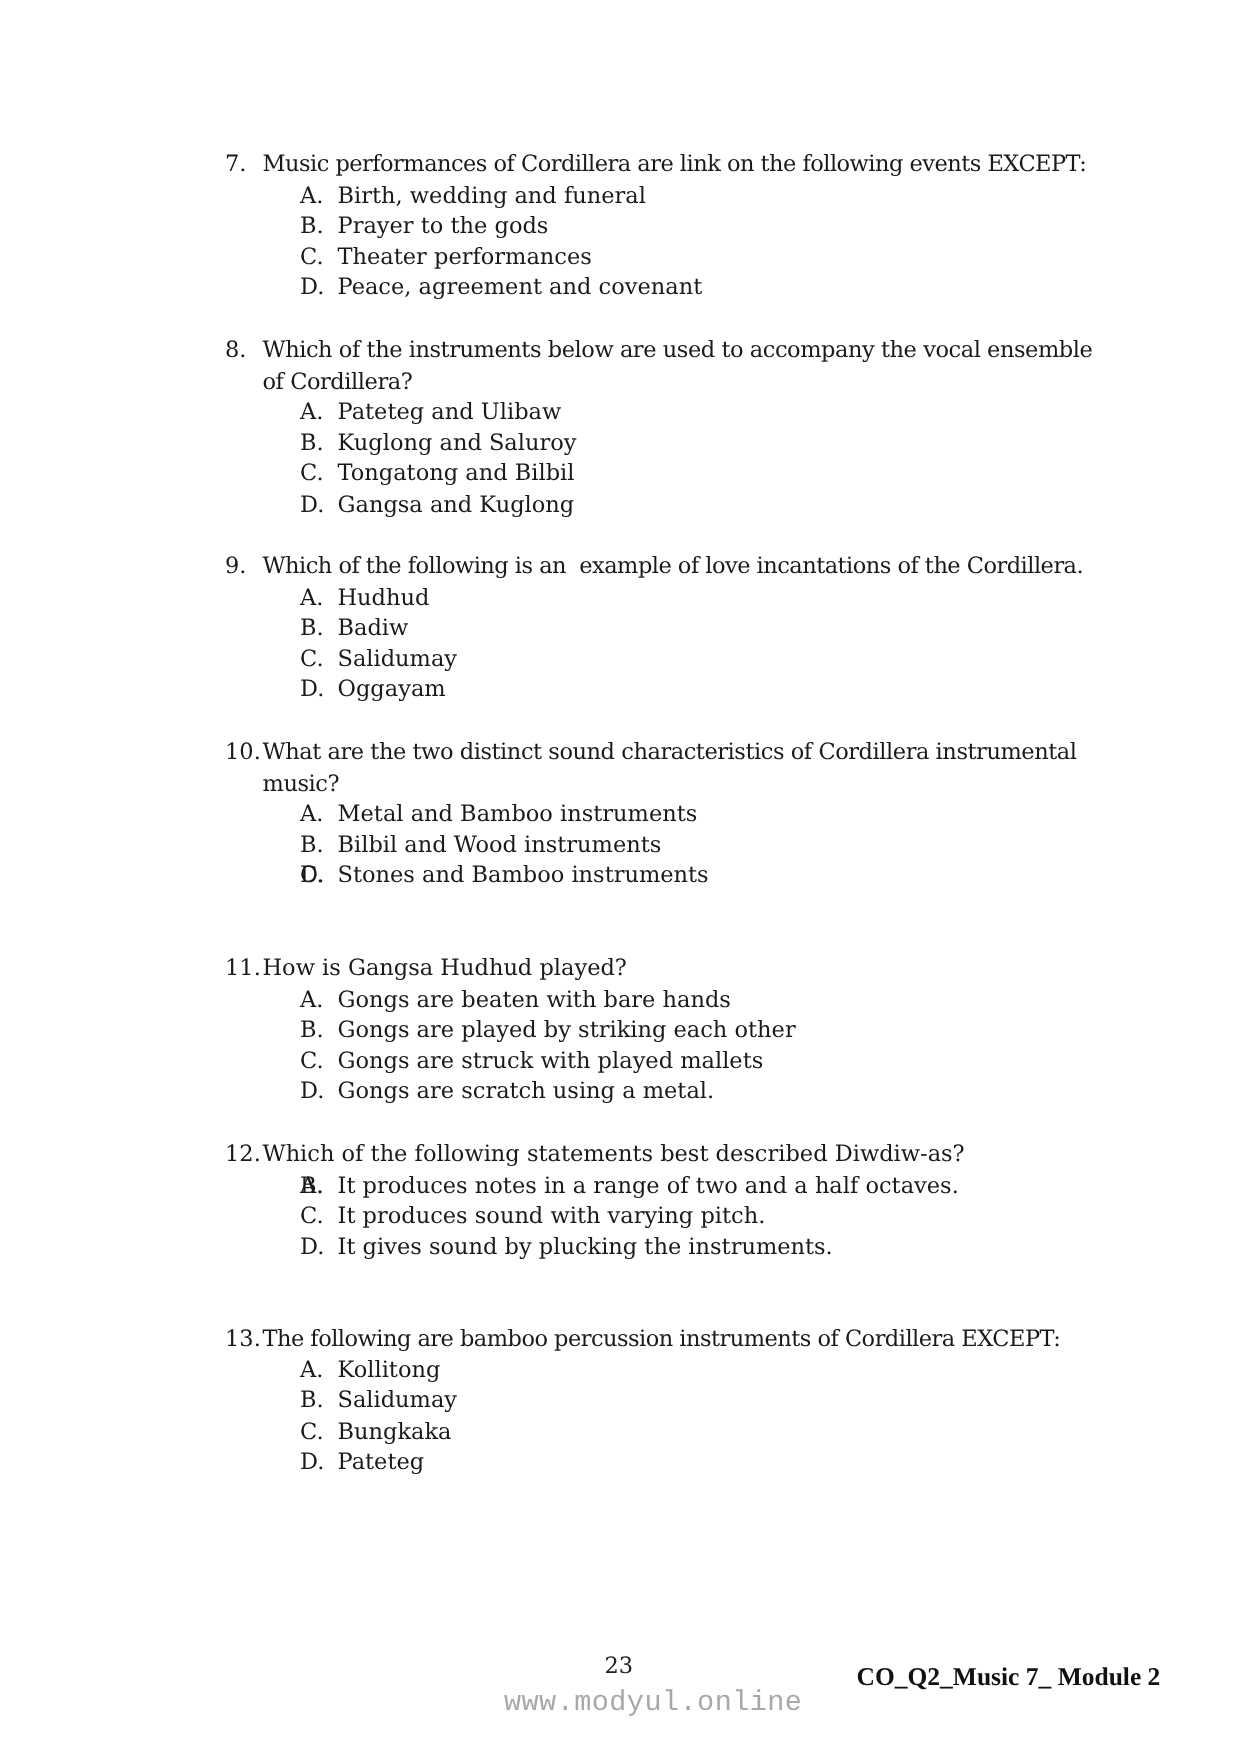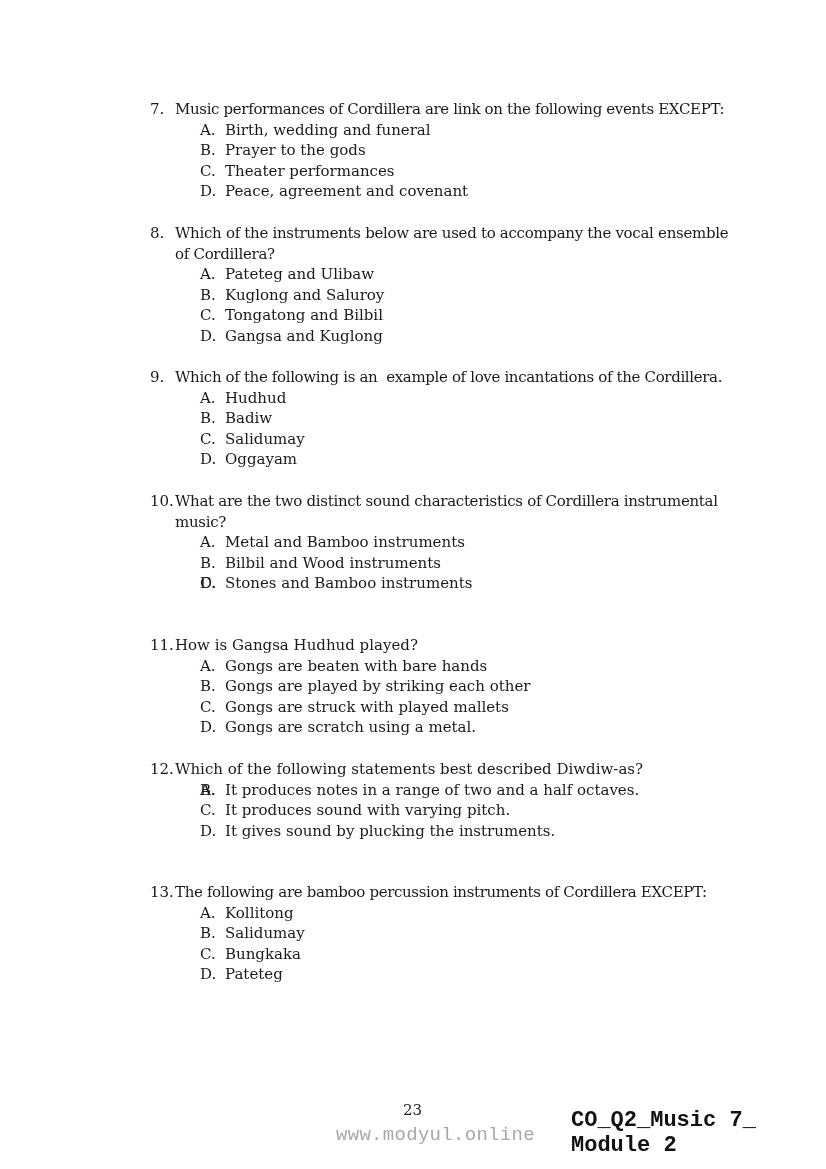--- a/index.html
+++ b/index.html
@@ -8,22 +8,22 @@
   .page { position: absolute; left: 0; top: 0; width: 826px; height: 1169px; }
   .q { position: absolute; left: 150px; width: 590px; font-size: 15px; line-height: 20.6px; }
   .qline { position: relative; padding-left: 25px; }
   .qnum { position: absolute; left: 0; top: 0; }
   .opt { position: relative; padding-left: 75px; }
   .olet { position: absolute; left: 50px; top: 0; }
   .footer-num { position: absolute; left: 403px; top: 1101px; font-size: 15px;
                 font-family: "DejaVu Serif", serif; color: #222; }
   .footer-watermark { position: absolute; left: 336px; top: 1124px; font-size: 19px;
                 font-family: Liberation Mono, monospace; color: #a8a8a8; letter-spacing: 0.3px; }
-  .footer-module { position: absolute; left: 571px; top: 1108px; font-size: 22px; font-weight: bold;
-                font-family: Liberation Mono, monospace; color: #111; }
+  .footer-module { position: absolute; left: 571px; top: 1108px; font-size: 17px; font-weight: bold;
+                font-family: Liberation Serif, serif; color: #111; }
 </style>
 </head>
 <body>
 
 <div class="page">
 
   <div class="q" style="top:99px">
     <div class="qline">
       <span class="qnum">7.</span>
       <span style="letter-spacing:-0.35px">Music performances of Cordillera are link on the following events EXCEPT:</span>

